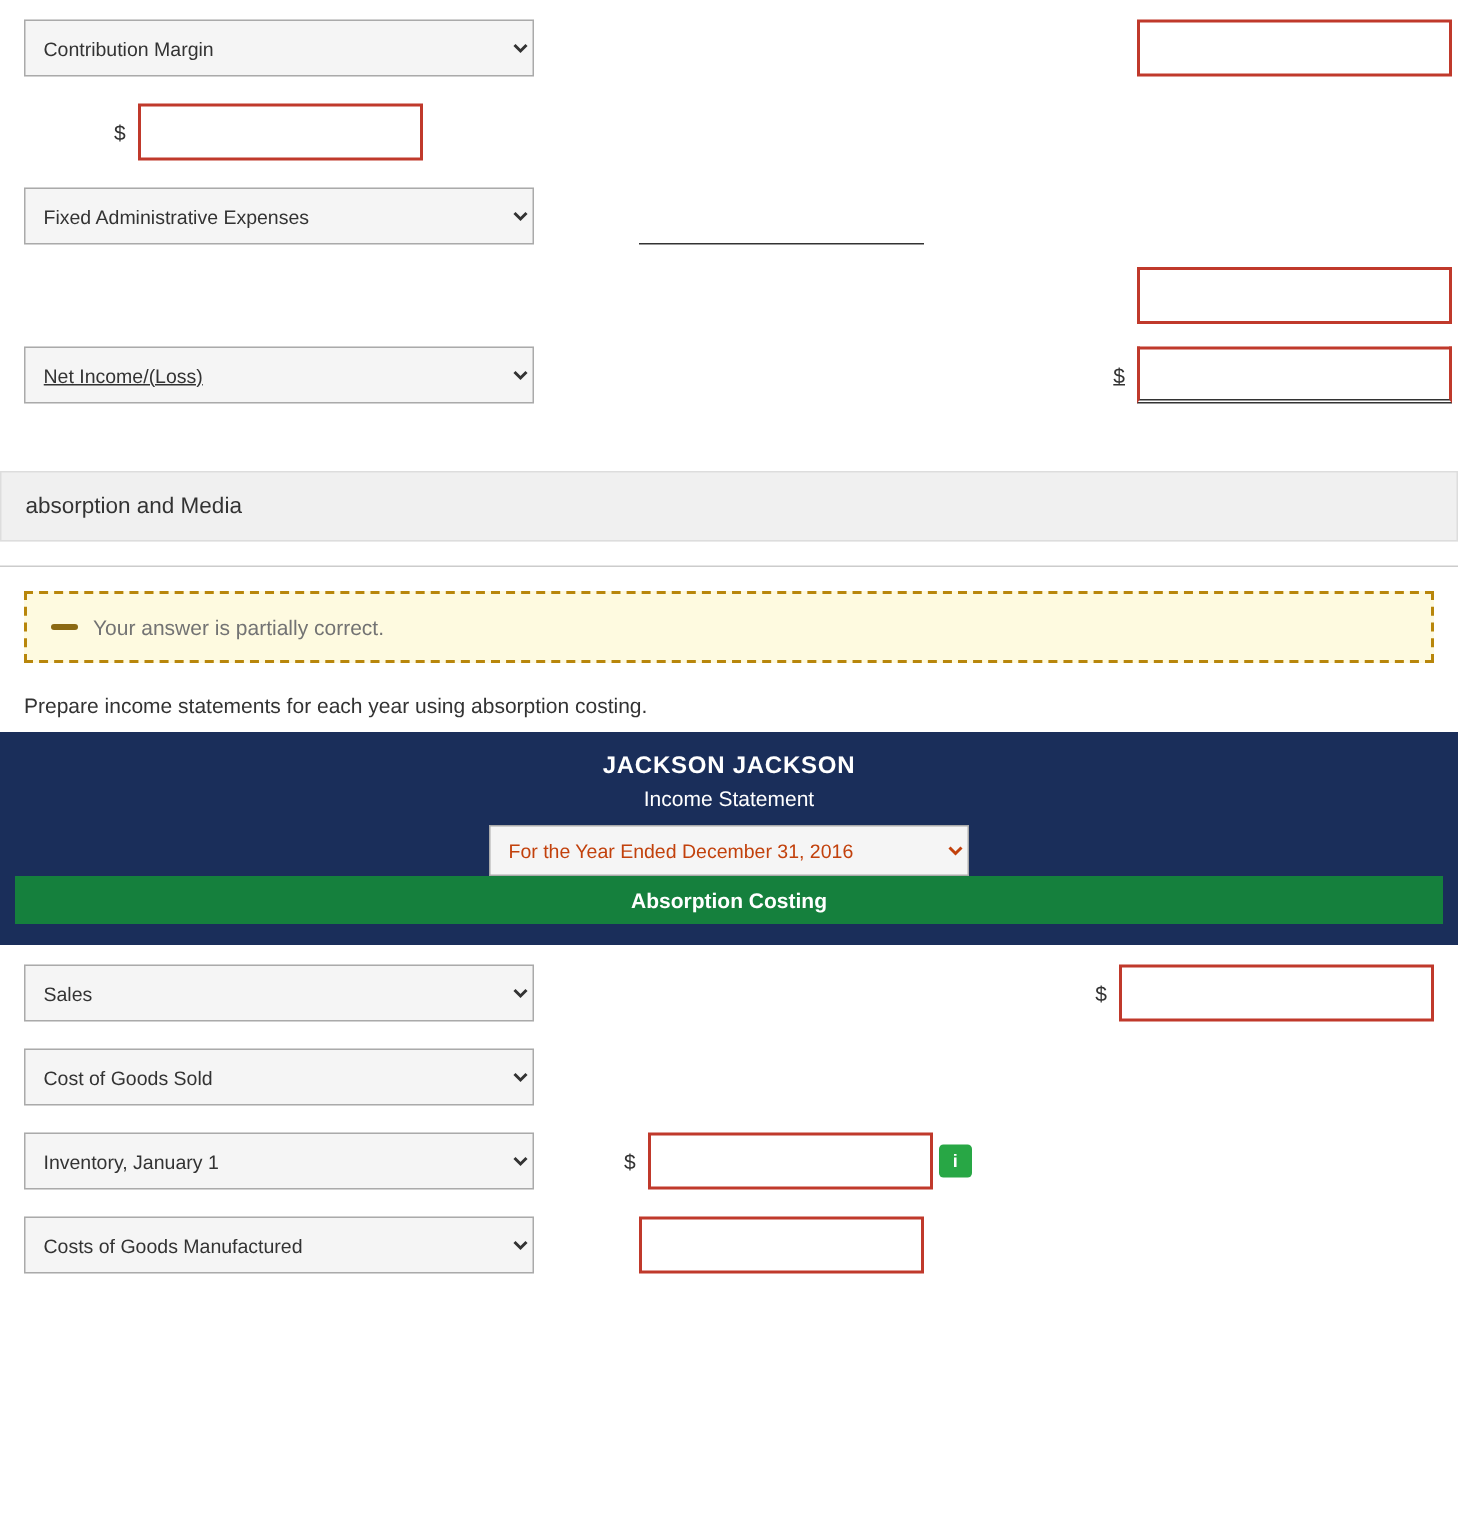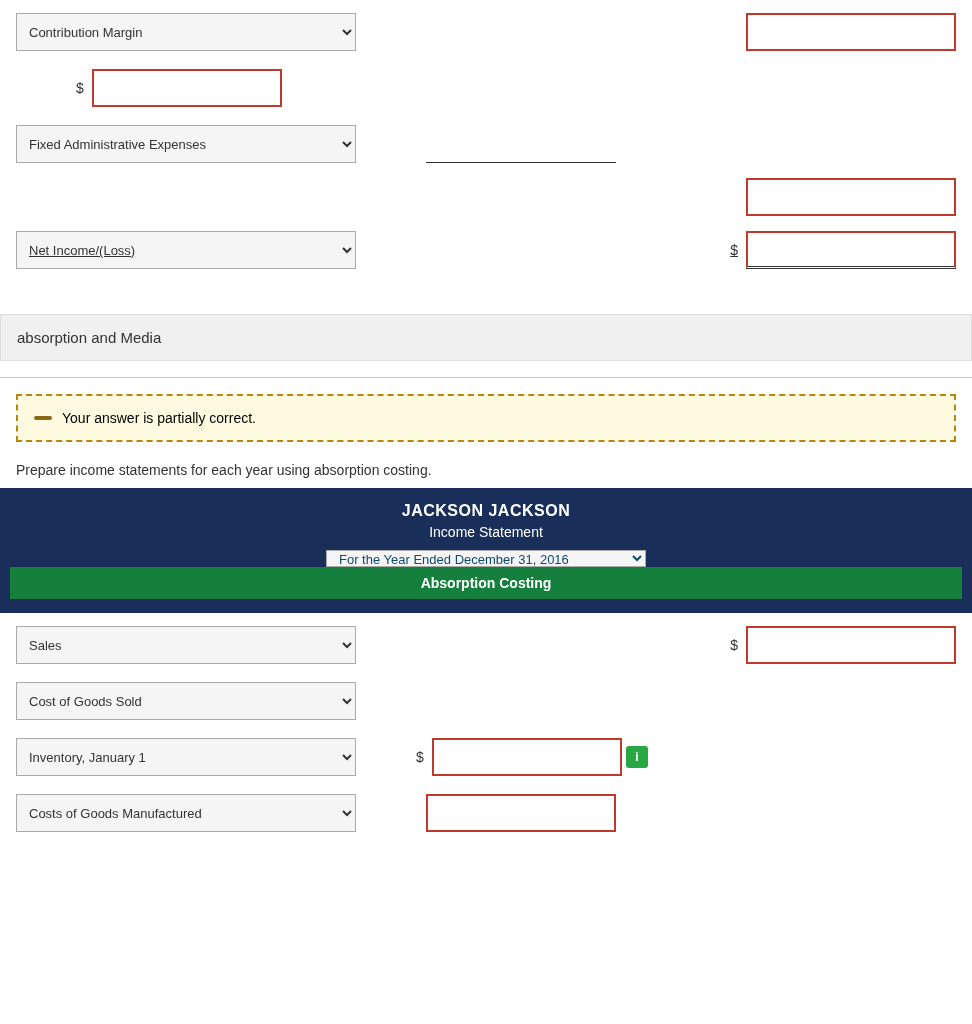--- a/index.html
+++ b/index.html
@@ -4,21 +4,21 @@
   <style>
     * { box-sizing: border-box; margin: 0; padding: 0; }
     body {
       font-family: Arial, sans-serif;
       font-size: 14px;
       background: #fff;
       color: #333;
     }
 
     .top-section {
-      padding: 10px 16px 20px 16px;
+      padding: 10px 4px 20px 16px;
       background: #fff;
     }
 
     .row {
       display: flex;
       align-items: center;
       margin-bottom: 12px;
       min-height: 44px;
     }
 
@@ -103,21 +103,21 @@
 
     .partial-correct-banner {
       border: 2px dashed #b8860b;
       background: #fefae0;
       padding: 14px 16px;
       margin: 10px 16px;
       display: flex;
       align-items: center;
       gap: 10px;
       font-size: 14px;
-      color: #000000;
+      color: #737373;
     }
 
     .minus-icon {
       display: inline-block;
       width: 18px;
       height: 4px;
       background: #8b6914;
       border-radius: 2px;
       flex-shrink: 0;
     }
@@ -149,24 +149,24 @@
     }
 
     .year-select-wrapper {
       display: flex;
       justify-content: center;
       margin-top: 10px;
     }
 
     .year-dropdown {
       width: 320px;
-      height: 17px;
+      height: 34px;
       border: 1px solid #aaa;
       background: #f5f5f5;
-      color: #0c4a6e;
+      color: #c2410c;
       font-size: 13px;
       padding: 0 8px;
       appearance: auto;
       cursor: pointer;
     }
 
     .costing-label {
       background: #15803d;
       color: #fff;
       text-align: center;

